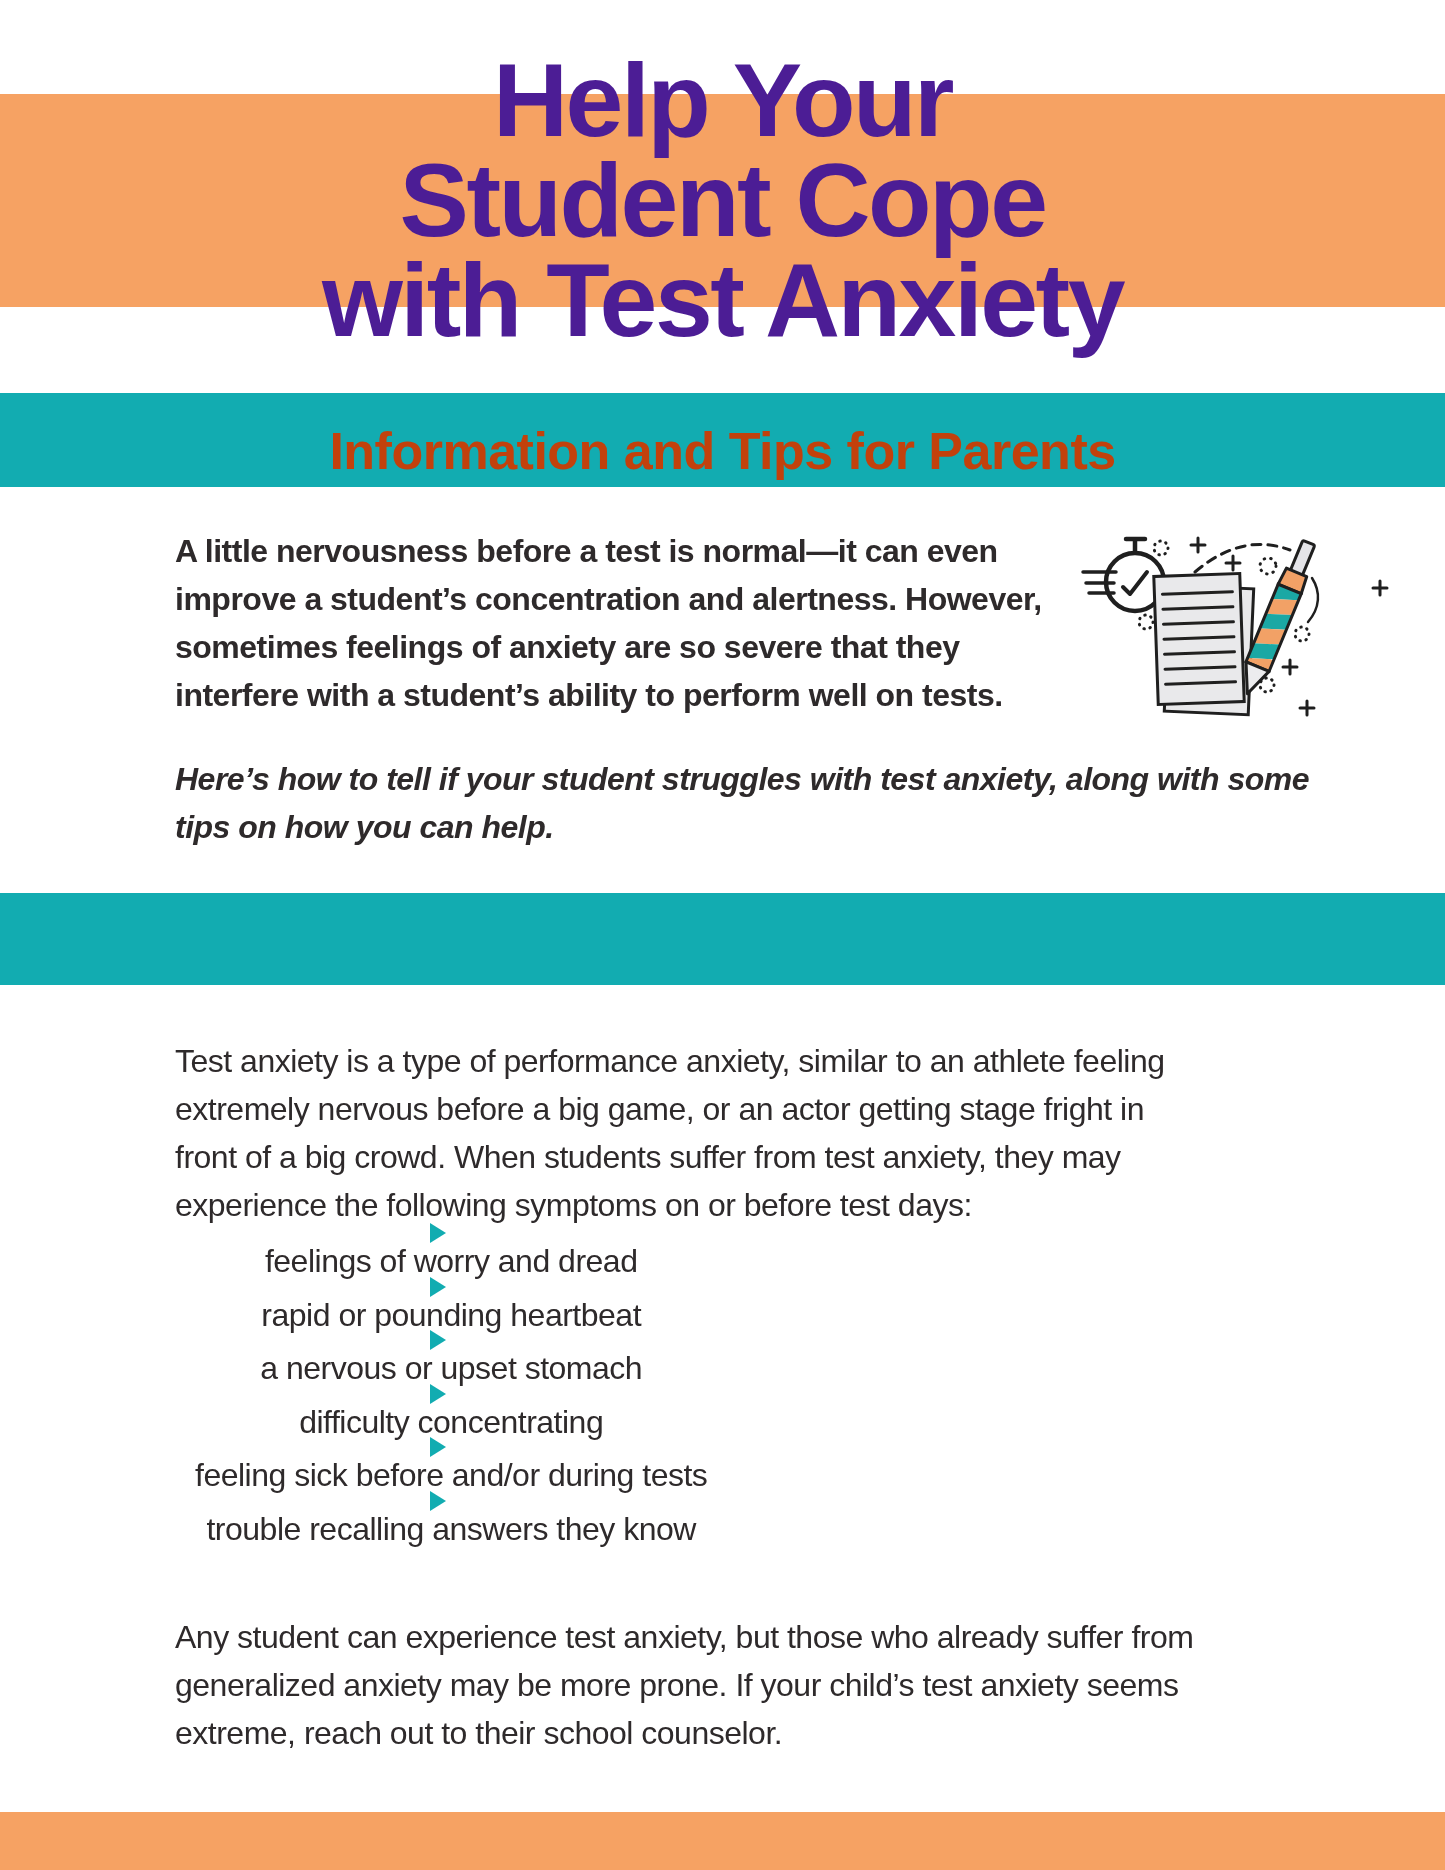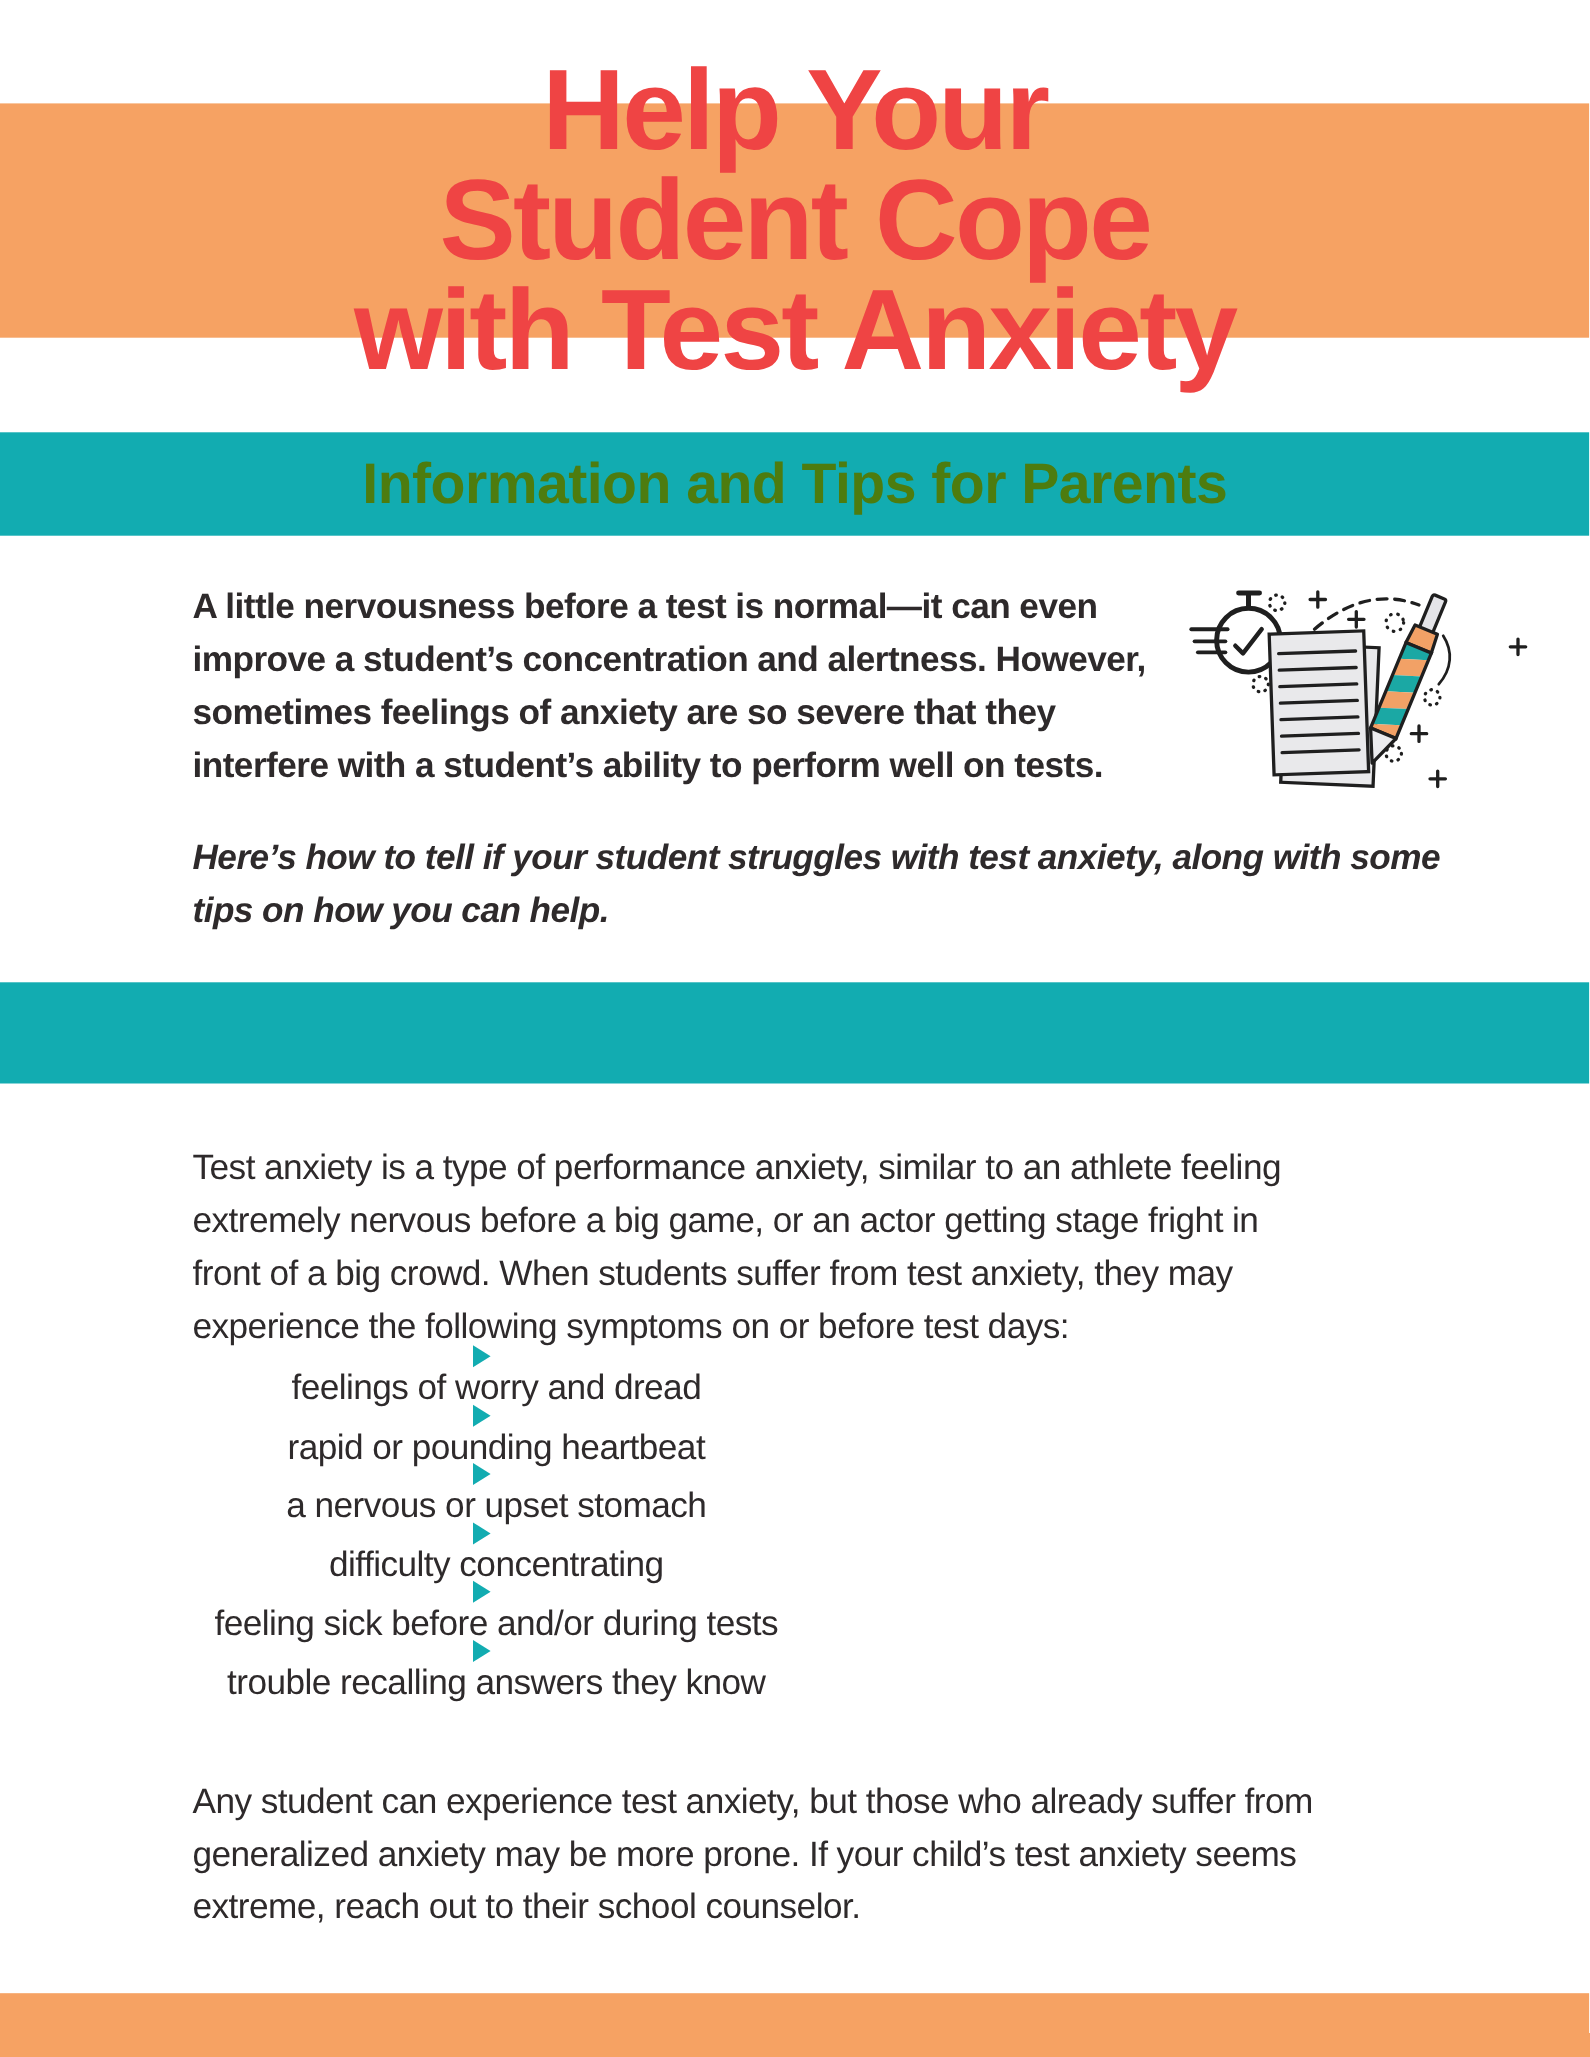--- a/index.html
+++ b/index.html
@@ -20,31 +20,32 @@
 
   .page-title {
     position: absolute;
     top: 50px; left: 0; width: 100%;
     z-index: 2;
     text-align: center;
     font-size: 104px;
     line-height: 100px;
     font-weight: 700;
     letter-spacing: -2.5px;
-    color: #ef4444;
+    color: #4c1d95;
     white-space: pre-line;
   }
   .band-heading {
     position: absolute; left: 0; width: 100%;
     z-index: 2;
     text-align: center;
-    color: #4d7c0f;
+    color: #c2410c;
     font-weight: 700;
     font-size: 52px;
     letter-spacing: -0.5px;
+    margin-top: 11px;
   }
   .heading-parents { top: 393px; line-height: 94px; }
   .heading-whatis  { top: 893px; line-height: 92px; }
 
   .bodytext {
     position: absolute;
     left: 175px;
     z-index: 2;
     font-size: 32px;
     line-height: 48px;

